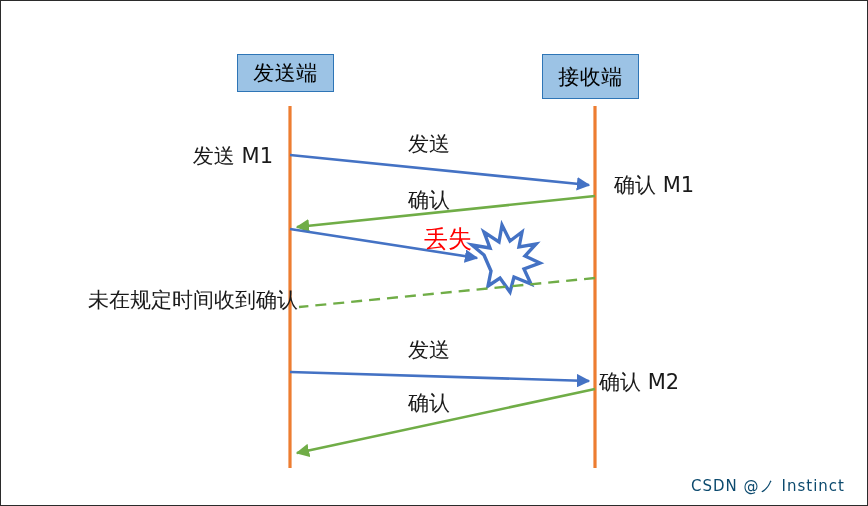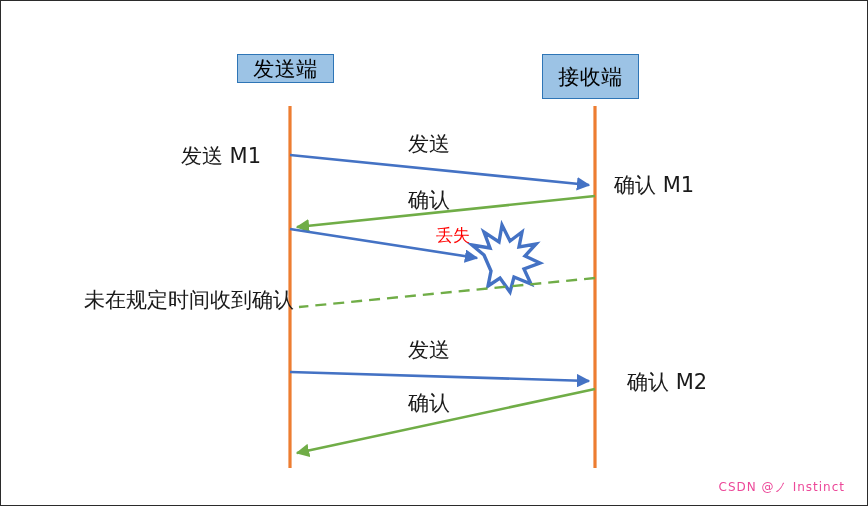--- a/index.html
+++ b/index.html
@@ -36,63 +36,63 @@
     align-items: center;
     justify-content: center;
     font-size: 21px;
     color: #000000;
     letter-spacing: 0.5px;
   }
   #sender-box {
     left: 236px;
     top: 53px;
     width: 97px;
-    height: 29px;
+    height: 38px;
   }
   #receiver-box {
     left: 541px;
     top: 53px;
     width: 97px;
     height: 45px;
   }
   .diagram-label {
     position: absolute;
     font-size: 21px;
     color: #1a1a1a;
     white-space: nowrap;
     line-height: 1;
   }
   .label-right-of-lifeline {
     text-align: left;
   }
   .label-left-of-lifeline {
-    text-align: center;
+    text-align: right;
   }
   #label-send-m1 { left: 168px; top: 145px; width: 104px; }
   #label-send-m2 { left: 168px; top: 218px; width: 104px; }
   #label-timeout-note { left: 54px; top: 289px; width: 218px; margin-left: 25px; }
   #label-resend-m2 { left: 100px; top: 351px; width: 172px; }
   #label-ack-m1 { left: 613px; top: 174px; }
-  #label-ack-m2 { left: 626px; top: 371px; }
+  #label-ack-m2 { left: 598px; top: 371px; }
   #label-send-1 { left: 407px; top: 133px; }
   #label-ack-1 { left: 407px; top: 189px; }
   #label-send-2 { left: 407px; top: 339px; }
   #label-ack-2 { left: 407px; top: 392px; }
   #label-lost {
-    left: 435px;
+    left: 423px;
     top: 226px;
     color: #ff0000;
-    font-size: 17px;
+    font-size: 24px;
   }
   #watermark {
     position: absolute;
     right: 22px;
     bottom: 9px;
-    font-size: 12px;
-    color: #ec4899;
+    font-size: 15px;
+    color: #0c4a6e;
     letter-spacing: 1px;
     white-space: nowrap;
   }
 </style>
 </head>
 <body>
 
 <div id="canvas">
 
   <svg id="diagram-svg" viewBox="0 0 868 506" xmlns="http://www.w3.org/2000/svg">

